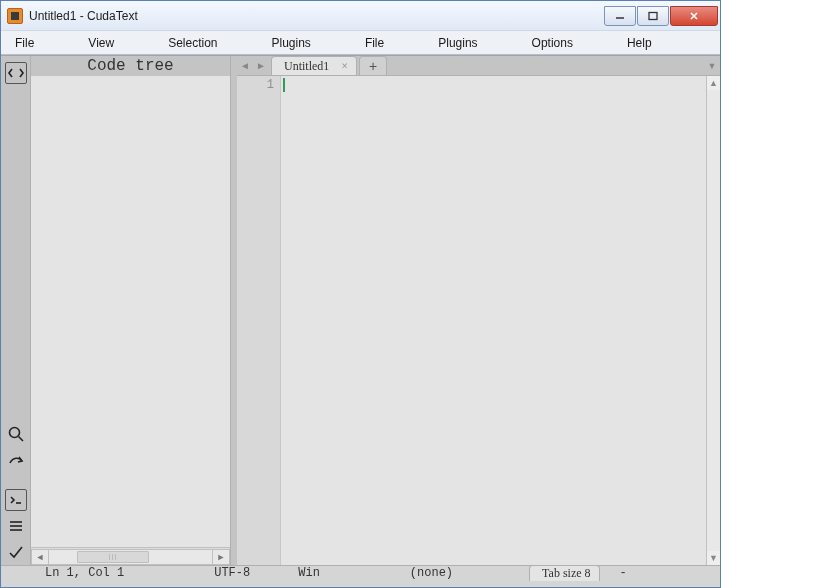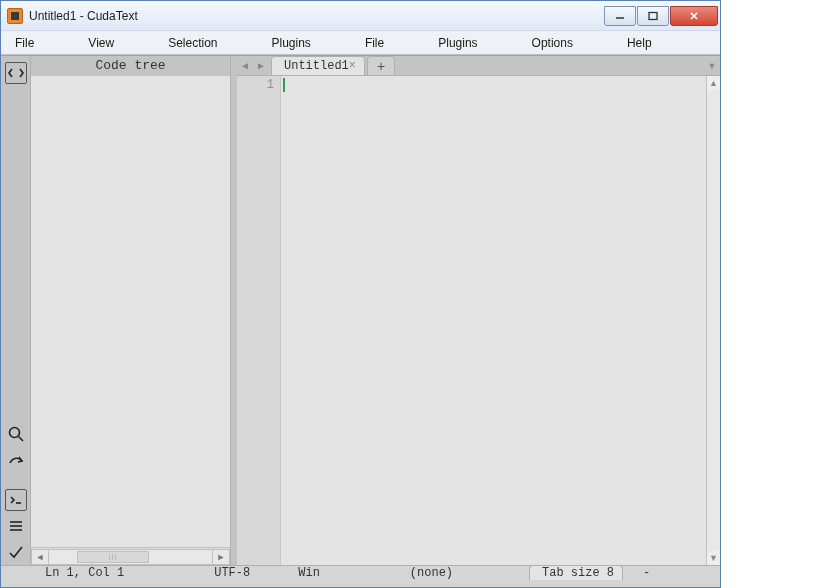--- a/index.html
+++ b/index.html
@@ -82,21 +82,21 @@
     display:flex; flex-direction:column;
     background:#e4e4e4;
     border-right:1px solid #b0b0b0;
   }
   .sidepanel-header {
     height:20px;
     background:#c4c4c4;
     text-align:center;
     font-family: Consolas, "Courier New", monospace;
     color:#333;
-    font-size:13px;
+    font-size:16px;
     line-height:20px;
   }
   .sidepanel-content { flex:1; background:#e4e4e4; }
   .sidepanel-hscroll {
     height:18px; background:#dcdcdc;
     display:flex; align-items:center;
     border-top:1px solid #c0c0c0;
   }
   .hs-btn {
     width:18px; height:16px;
@@ -121,23 +121,24 @@
     width:16px; display:flex; align-items:center; justify-content:center;
     color:#888; font-size:10px;
   }
   .tab {
     display:flex; align-items:center;
     background:#e4e4e4;
     border:1px solid #b0b0b0; border-bottom:none;
     border-radius:4px 4px 0 0;
     padding: 0 8px 0 12px;
     margin-left:2px;
-    font-family: Liberation Mono, monospace;
+    font-family: Liberation Serif, serif;
     font-size:12px;
     color:#333;
+    gap:12px;
   }
   .tab-close { color:#888; font-size:12px; line-height:1;}
   .tab-add {
     width:28px; display:flex; align-items:center; justify-content:center;
     background:#d0d0d0;
     border:1px solid #b0b0b0; border-bottom:none;
     border-radius:4px 4px 0 0;
     margin-left:2px;
     color:#555; font-size:14px;
   }

